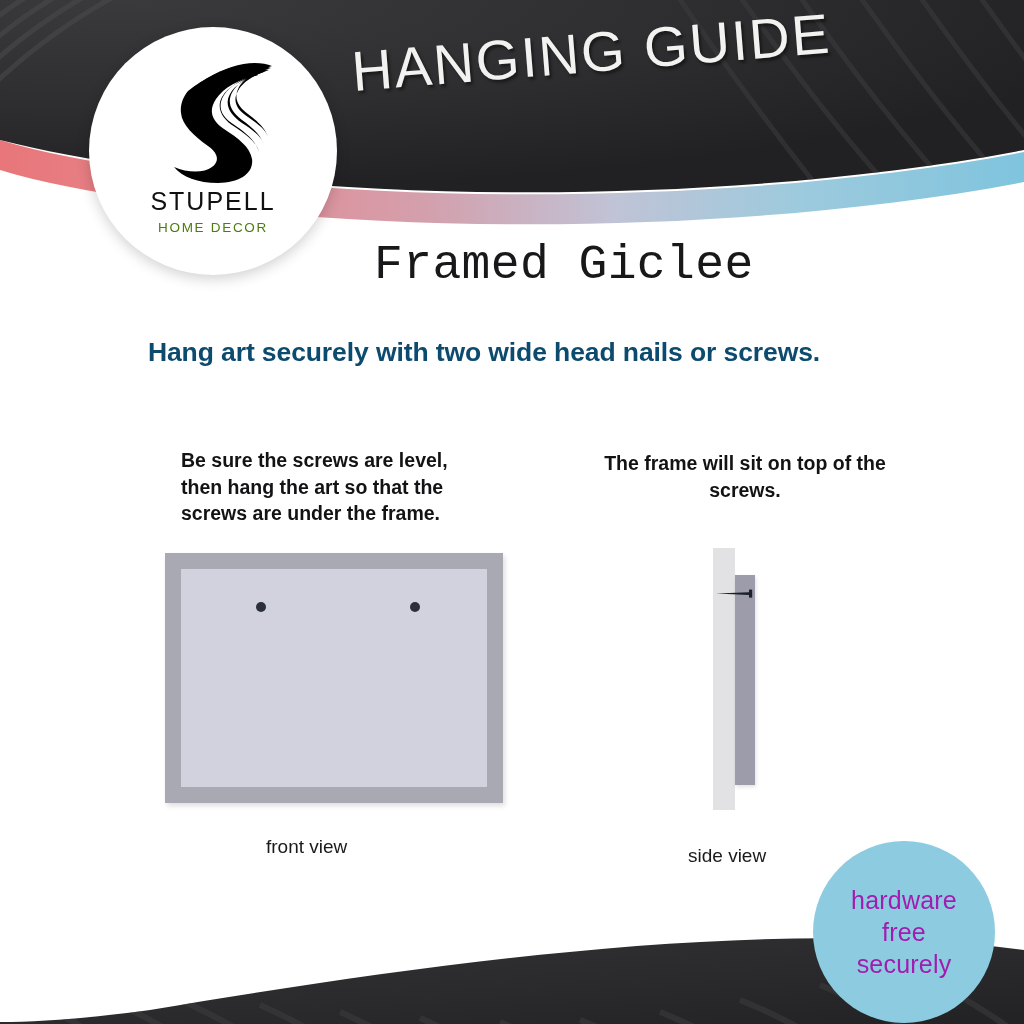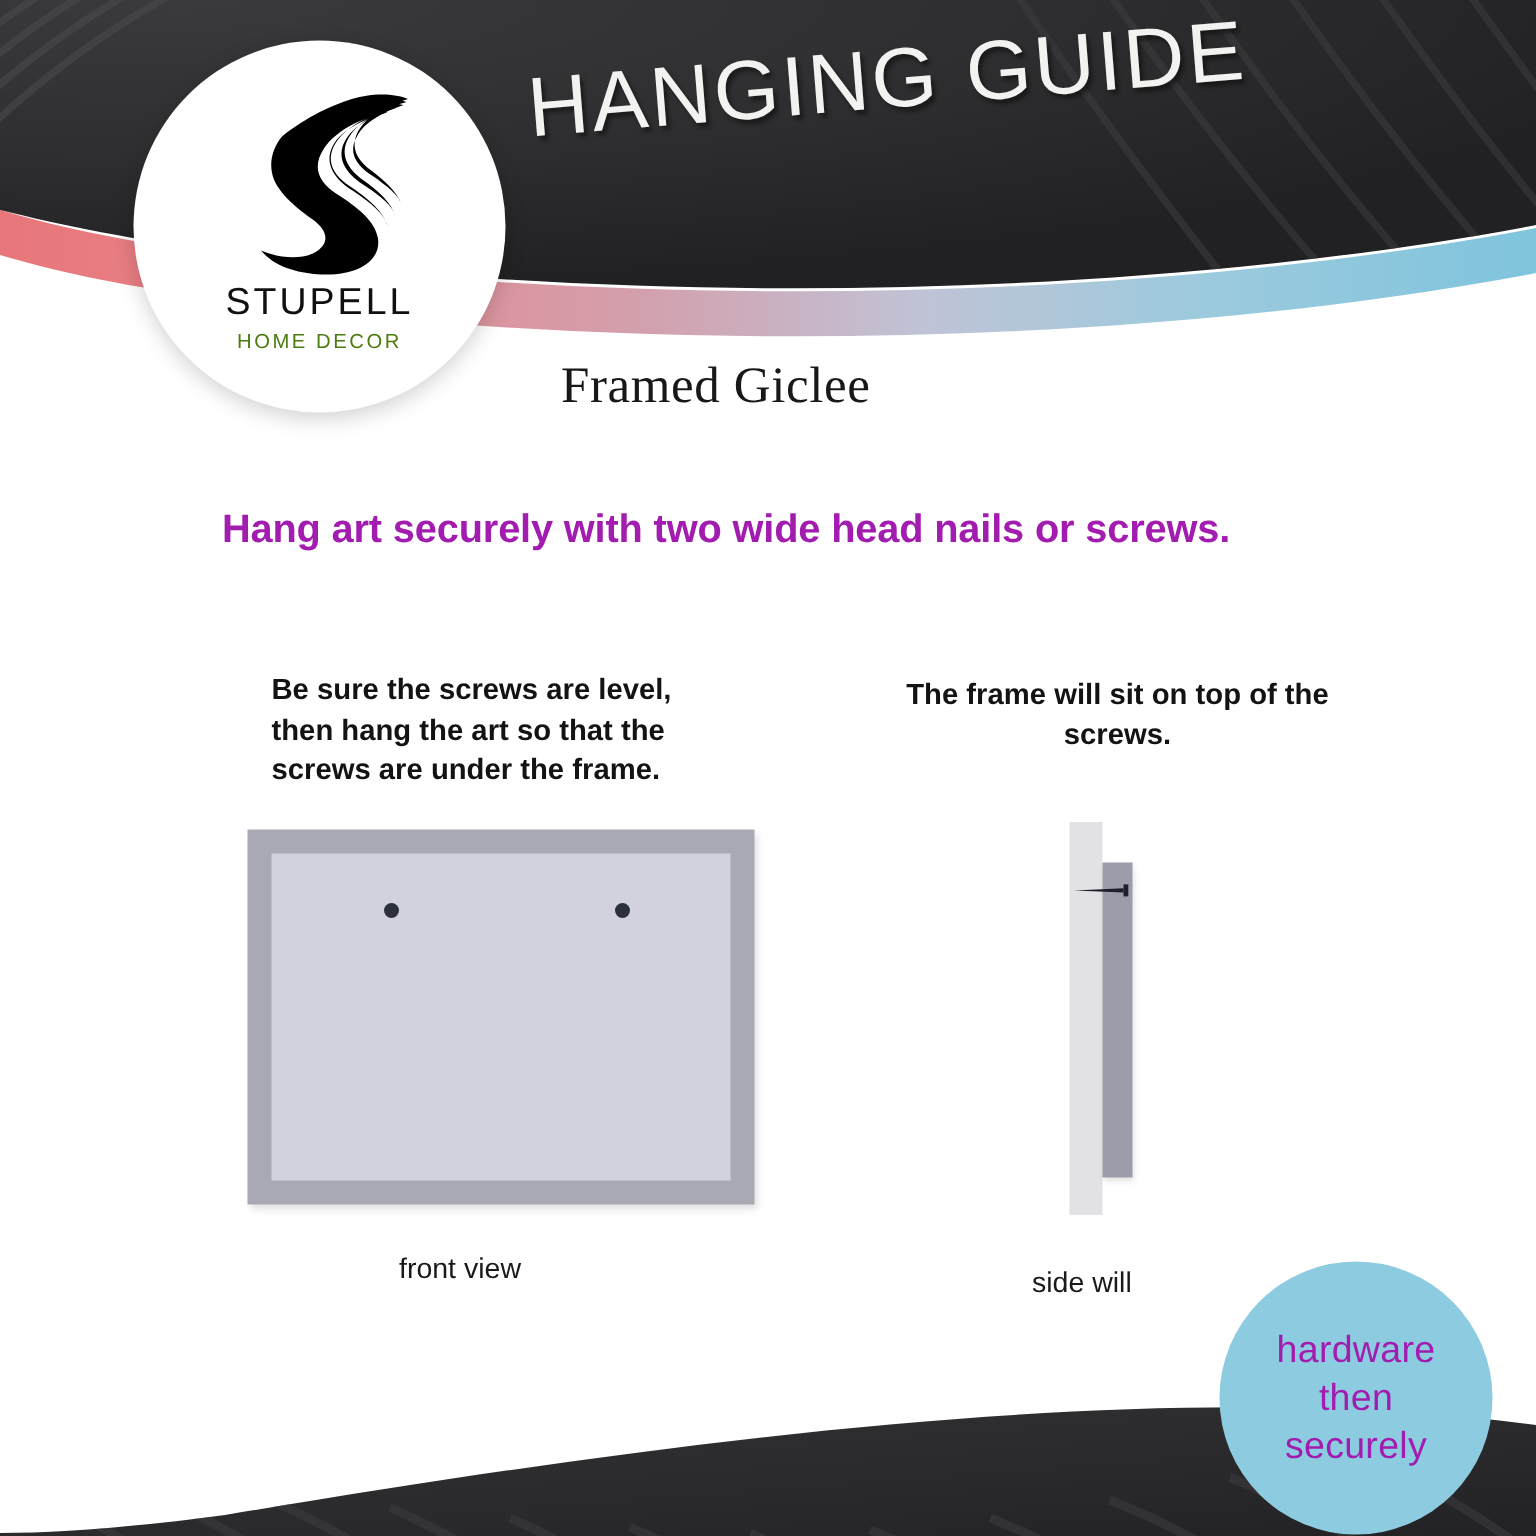--- a/index.html
+++ b/index.html
@@ -88,40 +88,40 @@
     text-shadow: 2px 3px 3px rgba(0,0,0,0.45);
     white-space: nowrap;
     line-height: 1;
   }
 
   
   #product-type {
     position: absolute;
     left: 374px;
     top: 238px;
-    font-family: Liberation Serif, serif;
-    font-size: 34px;
+    font-family: Liberation Mono, monospace;
+    font-size: 48px;
     font-weight: 400;
     color: #18181a;
     letter-spacing: 0.4px;
     line-height: 1.15;
     z-index: 30;
   }
 
   
   #main-instruction {
     position: absolute;
     left: 0;
     top: 337px;
     width: 968px;
     text-align: center;
     font-family: "Liberation Sans", sans-serif;
     font-size: 26.5px;
     font-weight: 700;
-    color: #a21caf;
+    color: #0c4a6e;
     letter-spacing: -0.1px;
     z-index: 30;
   }
 
   
   .diagram-caption {
     position: absolute;
     font-family: "Liberation Sans", sans-serif;
     font-size: 19.5px;
     font-weight: 700;
@@ -369,21 +369,21 @@
   <div class="view-label" id="label-front-view">front view</div>
 
   <div id="side-view-diagram">
     <div id="side-wall"></div>
     <div id="side-frame"></div>
     <svg id="side-nail" viewBox="0 0 43 9" aria-hidden="true">
       <path d="M0,4.6 L33,3.2 L33,6.0 Z" fill="#1d1f2b"></path>
       <rect x="33" y="0.6" width="3.2" height="8" fill="#1d1f2b"></rect>
     </svg>
   </div>
-  <div class="view-label" id="label-side-view">side will</div>
+  <div class="view-label" id="label-side-view">side view</div>
 
   <div id="hardware-badge">
     <div class="badge-line">hardware</div>
-    <div class="badge-line">then</div>
+    <div class="badge-line">free</div>
     <div class="badge-line">securely</div>
   </div>
 
 </div>
 
 </body></html>

